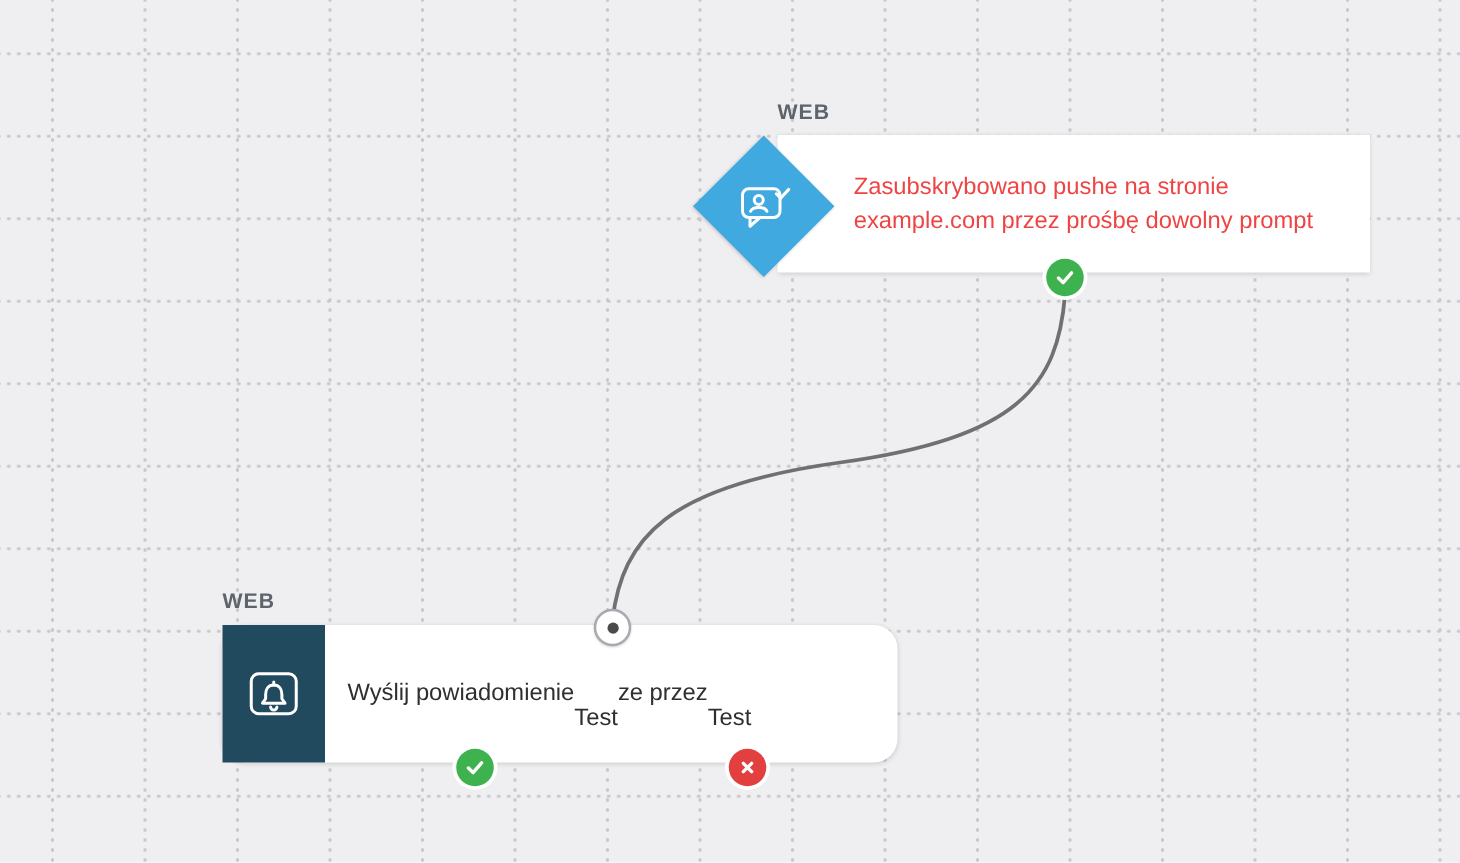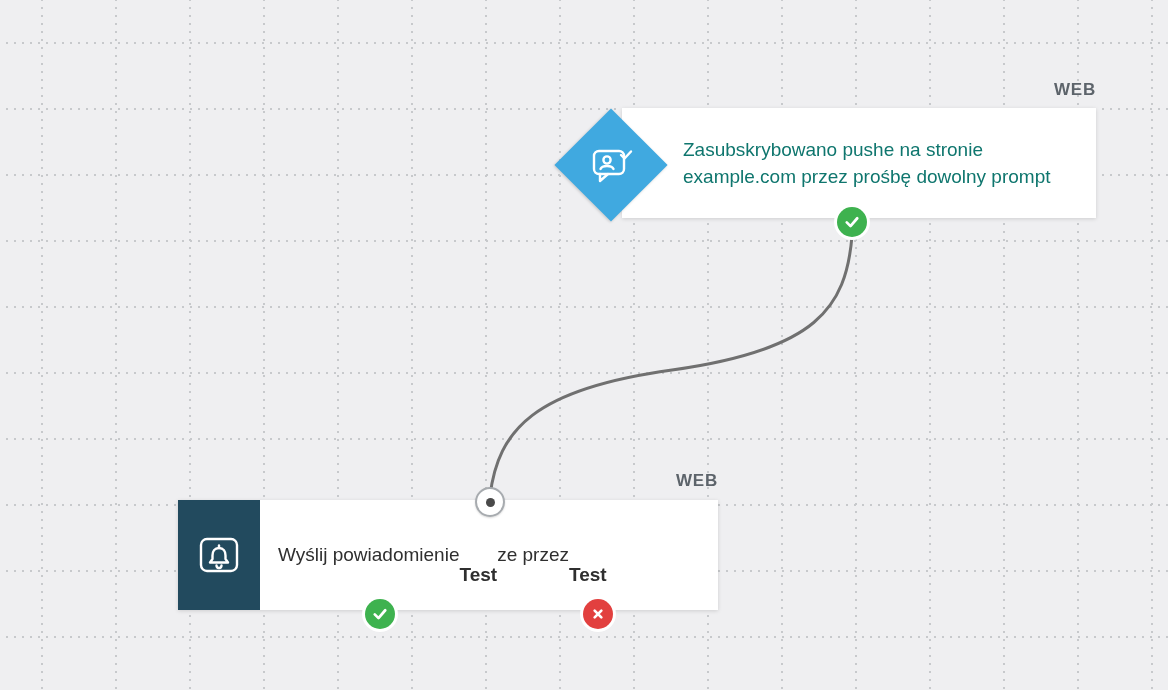--- a/index.html
+++ b/index.html
@@ -26,42 +26,42 @@
     left: 0; top: 0;
     z-index: 1;
   }
   .web-label {
     position: absolute;
     z-index: 3;
     font-size: 17px;
     font-weight: bold;
     color: #5d646b;
     letter-spacing: 0.8px;
-    text-align: right;
+    text-align: left;
   }
   .web-label.trigger { left: 622px; top: 80px; width: 474px; }
   .web-label.action  { left: 178px; top: 471px; width: 540px; }
   .card {
     position: absolute;
     z-index: 2;
     background: #ffffff;
     box-shadow: 0 1px 4px rgba(0,0,0,0.14);
   }
   .trigger-card {
     left: 622px; top: 108px;
     width: 474px; height: 110px;
     display: flex;
     align-items: center;
   }
   .trigger-text {
     margin-left: 61px;
     width: 398px;
     font-size: 19px;
     line-height: 27px;
-    color: #0f766e;
+    color: #ef4444;
   }
   .diamond {
     position: absolute;
     z-index: 4;
     left: 571px; top: 125px;
     width: 80px; height: 80px;
     background: #40a9e0;
     transform: rotate(45deg);
     box-shadow: 0 1px 3px rgba(0,0,0,0.18);
   }
@@ -70,39 +70,40 @@
     inset: 0;
     display: flex;
     align-items: center;
     justify-content: center;
     transform: rotate(-45deg);
   }
   .action-card {
     left: 178px; top: 500px;
     width: 540px; height: 110px;
     display: flex;
+    border-radius: 19px;
   }
   .action-icon-box {
     flex: 0 0 82px;
     width: 82px; height: 110px;
     background: #224a5e;
     display: flex;
     align-items: center;
     justify-content: center;
   }
   .action-text {
     flex: 1;
     display: flex;
     align-items: center;
     padding-left: 18px;
     font-size: 19px;
     color: #2f2f2f;
     white-space: nowrap;
   }
-  .action-text b { font-weight: bold; margin-top: 40px; }
+  .action-text b { font-weight: normal; margin-top: 40px; }
   .status-circle {
     position: absolute;
     z-index: 5;
     width: 30px; height: 30px;
     border-radius: 50%;
     display: flex;
     align-items: center;
     justify-content: center;
     box-shadow: 0 0 0 3px #ffffff, 0 1px 3px rgba(0,0,0,0.28);
   }

